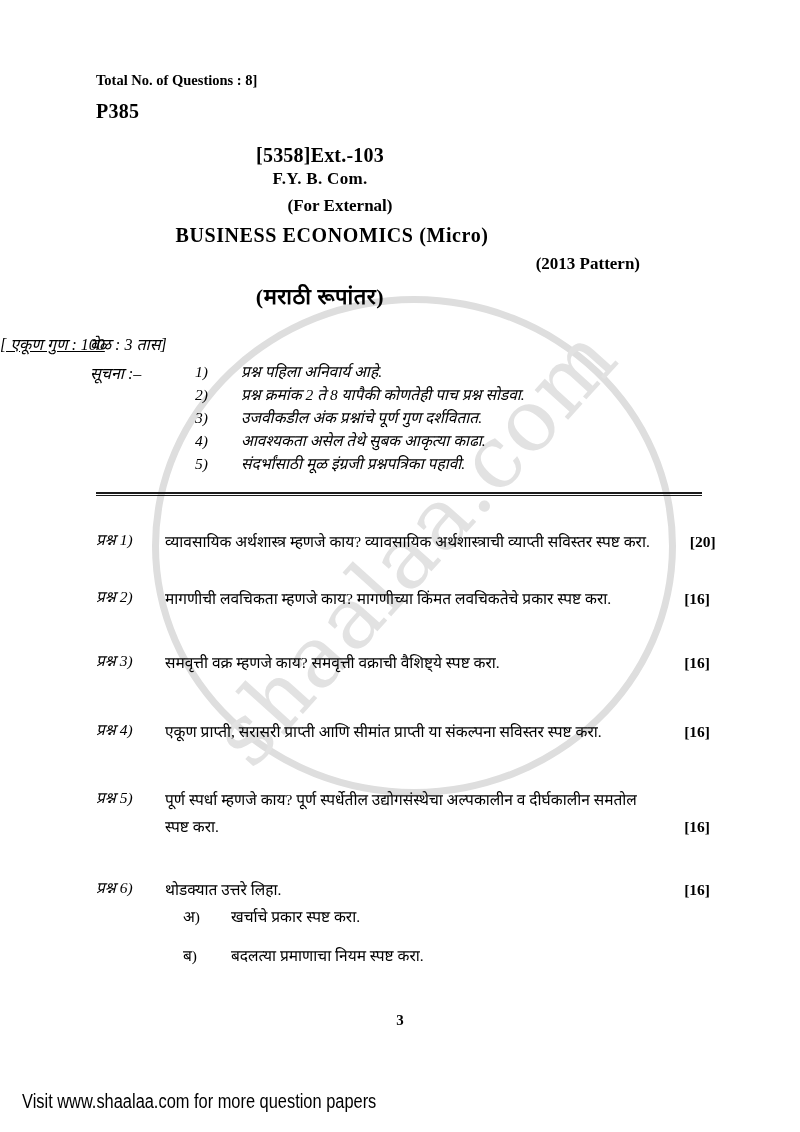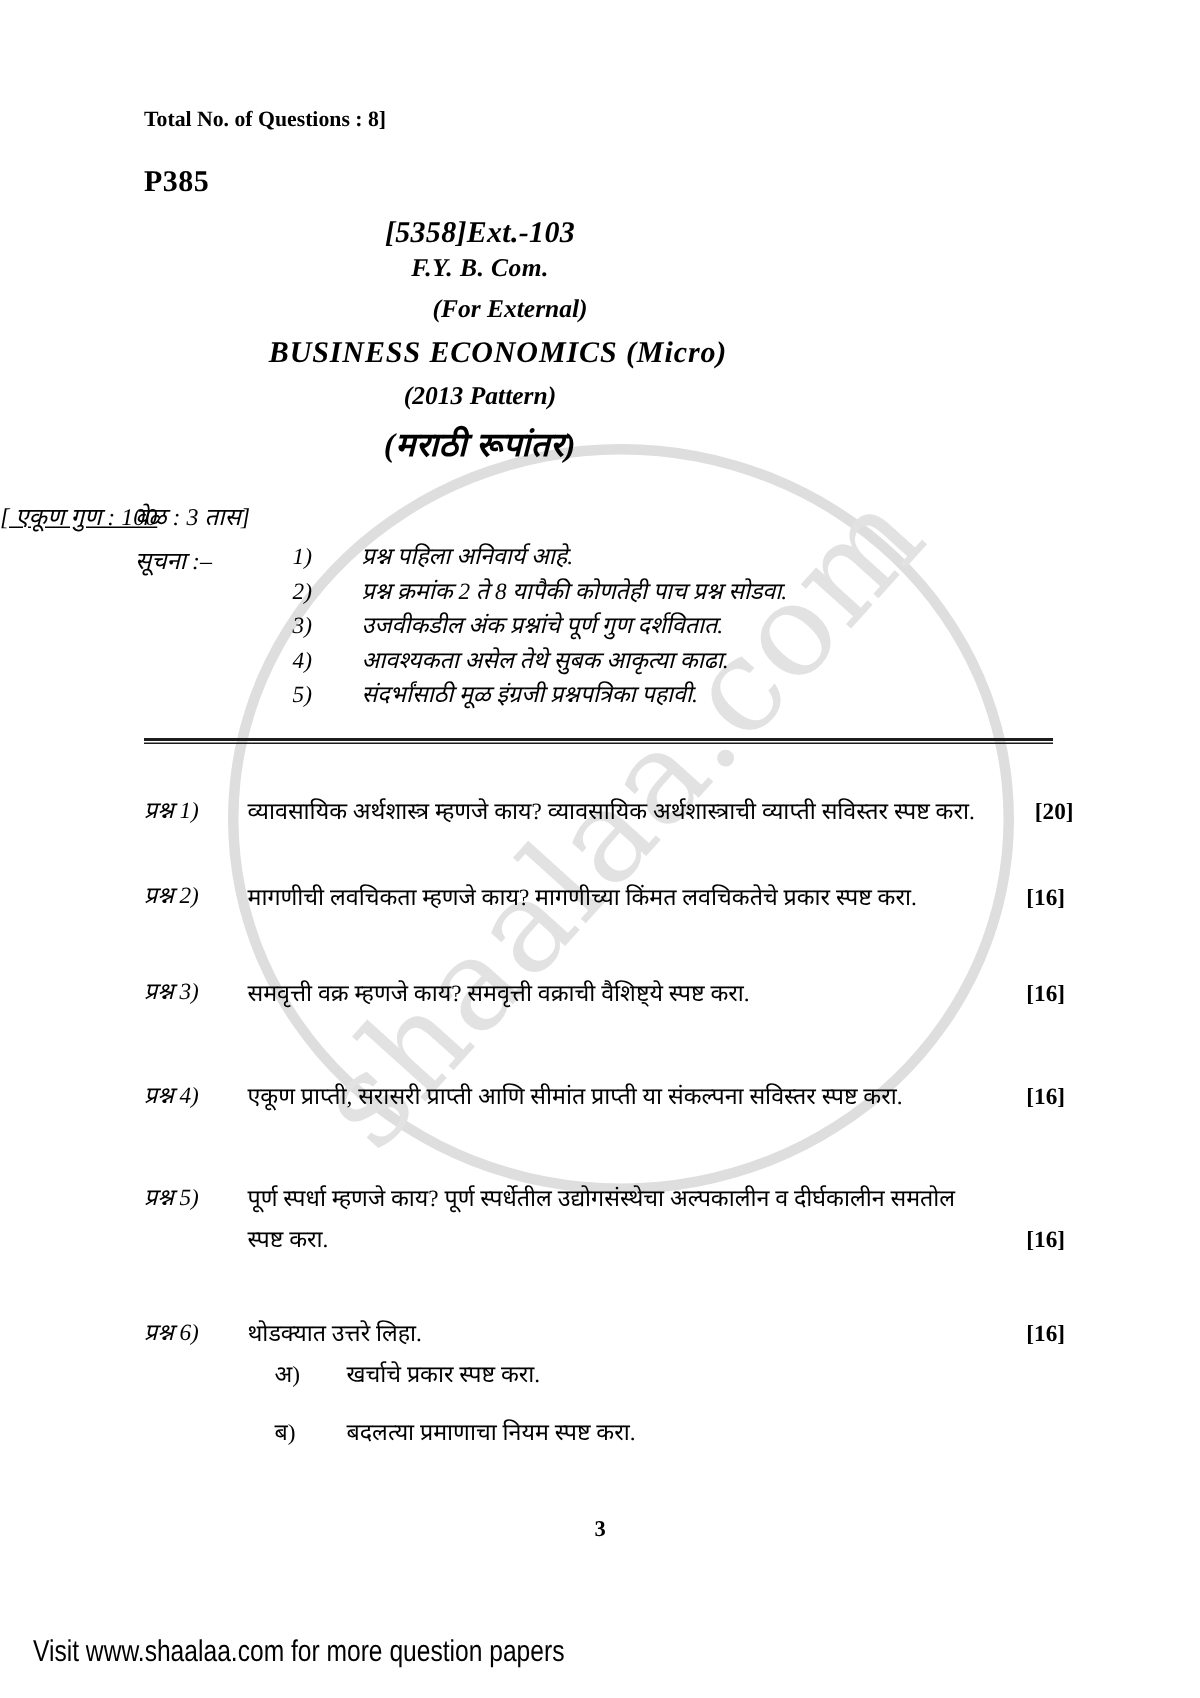--- a/index.html
+++ b/index.html
@@ -63,39 +63,38 @@
   .abs { position: absolute; }
 
   .total-q {
     left: 96px;
     top: 72px;
     font-size: 14.5px;
     font-weight: bold;
   }
   .paper-code {
     left: 96px;
-    top: 110px;
+    top: 100px;
     font-size: 20px;
     font-weight: bold;
     letter-spacing: 0.3px;
   }
 
   .title-block {
     left: 0;
     top: 144px;
     width: 640px;
     text-align: center;
-    font-style: italic;
   }
   .t-line { font-weight: bold; }
   .t-code   { font-size: 20px; letter-spacing: 0.2px; }
   .t-course { font-size: 17px; margin-top: 2px; letter-spacing: 0.3px; }
   .t-ext    { font-size: 17px; margin-top: 7px; margin-left: 40px; }
   .t-subject{ font-size: 20px; margin-top: 8px; letter-spacing: 0.6px; padding-left: 24px; }
-  .t-pattern{ font-size: 17px; margin-top: 7px; }
+  .t-pattern{ font-size: 17px; margin-top: 7px; text-align: right; }
   .t-marathi{
     font-size: 22px;
     margin-top: 6px;
     font-family: "Liberation Serif", "DejaVu Serif", serif;
     letter-spacing: 0.5px;
   }
 
   .time-row {
     left: 0;
     top: 333px;

